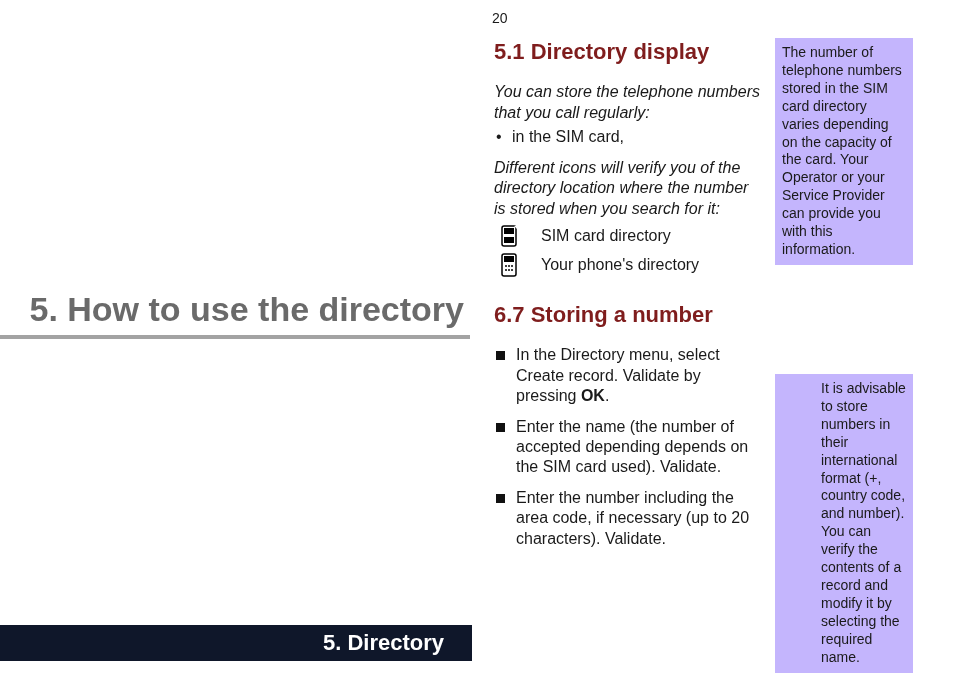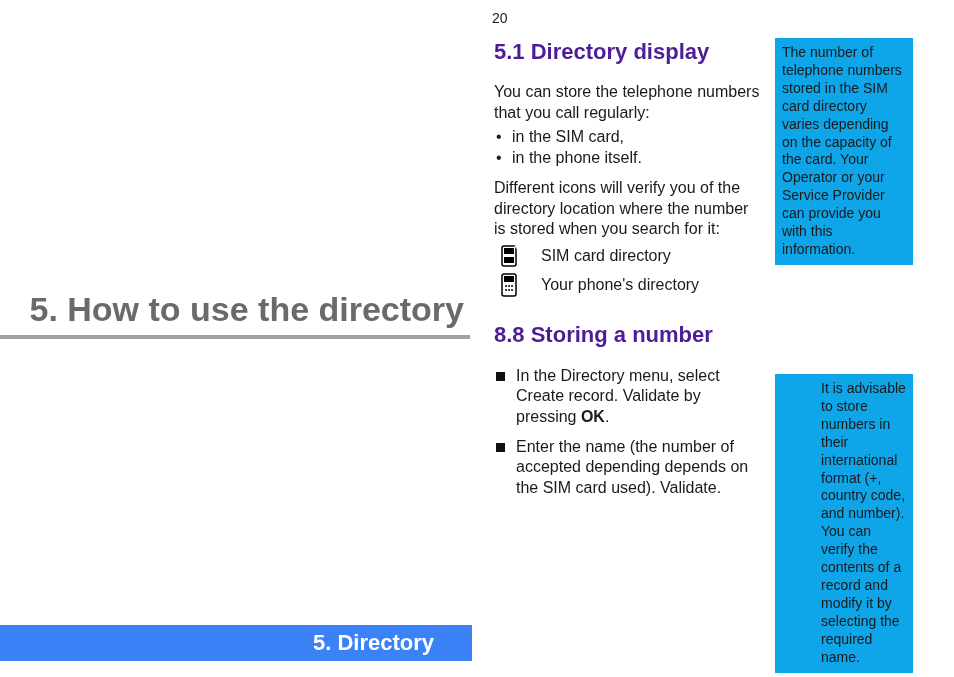--- a/index.html
+++ b/index.html
@@ -1,38 +1,38 @@
 <!DOCTYPE html>
 <html><head>
 <meta charset="utf-8">
 <style>
   * { box-sizing: border-box; margin: 0; padding: 0; }
   html, body { width: 954px; height: 677px; font-family: Arial, Helvetica, sans-serif; color: #1a1a1a; background: #fff; }
   .page { position: relative; width: 815px; height: 677px; }
   .page-num { position: absolute; left: 492px; top: 10px; font-size: 14px; }
   .chapter-title { position: absolute; left: 0; top: 290px; width: 470px; border-bottom: 4px solid #a3a3a3; }
   .chapter-title h1 { color: #6a6a6a; font-size: 34px; font-weight: bold; text-align: right; padding: 0 6px 6px 0; letter-spacing: 0px; }
-  .footer-bar { position: absolute; left: 0; bottom: 16px; width: 472px; height: 36px; background: #3b82f6; display: flex; align-items: center; justify-content: flex-end; padding-right: 38px; }
+  .footer-bar { position: absolute; left: 0; bottom: 16px; width: 472px; height: 36px; background: #0f172a; display: flex; align-items: center; justify-content: flex-end; padding-right: 28px; }
   .footer-bar span { color: #fff; font-weight: bold; font-size: 22px; }
   .col-main { position: absolute; left: 494px; top: 38px; width: 268px; font-size: 16px; line-height: 1.28; }
-  .col-main h2 { color: #4c1d95; font-size: 22px; font-weight: bold; margin-bottom: 16px; letter-spacing: 0px; }
-  .col-main p { margin-bottom: 4px; }
+  .col-main h2 { color: #7f1d1d; font-size: 22px; font-weight: bold; margin-bottom: 16px; letter-spacing: 0px; }
+  .col-main p { margin-bottom: 4px; font-style: italic; }
   .bullet-list { list-style: none; margin: 2px 0 10px 0; }
   .bullet-list li { padding-left: 18px; position: relative; margin-bottom: 0px; }
   .bullet-list li::before { content: "•"; position: absolute; left: 2px; top: 0; }
   .para-block { margin-top: 6px; margin-bottom: 10px; }
   .icon-row { display: flex; align-items: center; margin: 6px 0; padding-left: 7px; }
   .icon-row .icon-slot { width: 40px; display: flex; align-items: center; justify-content: flex-start; }
   .icon-row .icon-label { flex: 1; }
   .square-list { list-style: none; margin-top: 10px; }
   .square-list li { position: relative; padding-left: 22px; margin-bottom: 10px; }
   .square-list li::before { content: ""; position: absolute; left: 2px; top: 6px; width: 9px; height: 9px; background: #111; }
   .ok-bold { font-weight: bold; }
   .section2 { margin-top: 24px; }
-  .sidebox { position: absolute; left: 775px; width: 138px; background: #0ea5e9; padding: 6px 7px; font-size: 14px; line-height: 1.28; }
+  .sidebox { position: absolute; left: 775px; width: 138px; background: #c4b5fd; padding: 6px 7px; font-size: 14px; line-height: 1.28; }
   .side1 { top: 38px; }
   .side2 { top: 374px; padding-left: 46px; }
   svg { display: block; }
 </style>
 </head>
 <body>
 
 <div class="page">
 
   <div class="page-num">20</div>
@@ -45,21 +45,20 @@
     <span>5. Directory</span>
   </div>
 
   <div class="col-main">
 
     <h2>5.1  Directory display</h2>
 
     <p>You can store the telephone numbers that you call regularly:</p>
     <ul class="bullet-list">
       <li>in the SIM card,</li>
-      <li>in the phone itself.</li>
     </ul>
 
     <p class="para-block">Different icons will verify you of the directory location where the number is stored when you search for it:</p>
 
     <div class="icon-row">
       <span class="icon-slot">
         <svg width="16" height="22" viewBox="0 0 16 22">
           <rect x="1" y="1" width="14" height="20" rx="2" ry="2" fill="#fff" stroke="#000" stroke-width="1.5"></rect>
           <rect x="3" y="3" width="10" height="6" fill="#000"></rect>
           <rect x="3" y="12" width="10" height="6" fill="#000"></rect>
@@ -80,27 +79,30 @@
           <circle cx="5" cy="17" r="1" fill="#000"></circle>
           <circle cx="8" cy="17" r="1" fill="#000"></circle>
           <circle cx="11" cy="17" r="1" fill="#000"></circle>
         </svg>
       </span>
       <span class="icon-label">Your phone's directory</span>
     </div>
 
 
     <div class="section2">
-      <h2>8.8  Storing a number</h2>
+      <h2>6.7  Storing a number</h2>
       <ul class="square-list">
         <li>
           <span>In the Directory menu, select Create record. Validate by pressing </span><span class="ok-bold">OK</span><span>.</span>
         </li>
         <li>
           <span>Enter the name (the number of accepted depending depends on the SIM card used). Validate.</span>
+        </li>
+        <li>
+          <span>Enter the number including the area code, if necessary (up to 20 characters). Validate.</span>
         </li>
       </ul>
     </div>
 
   </div>
 
   <div class="sidebox side1">The number of telephone numbers stored in the SIM card directory varies depending on the capacity of the card. Your Operator or your Service Provider can provide you with this information.</div>
   <div class="sidebox side2">It is advisable to store numbers in their international format (+, country code, and number). You can verify the contents of a record and modify it by selecting the required name.</div>
 
 </div>

